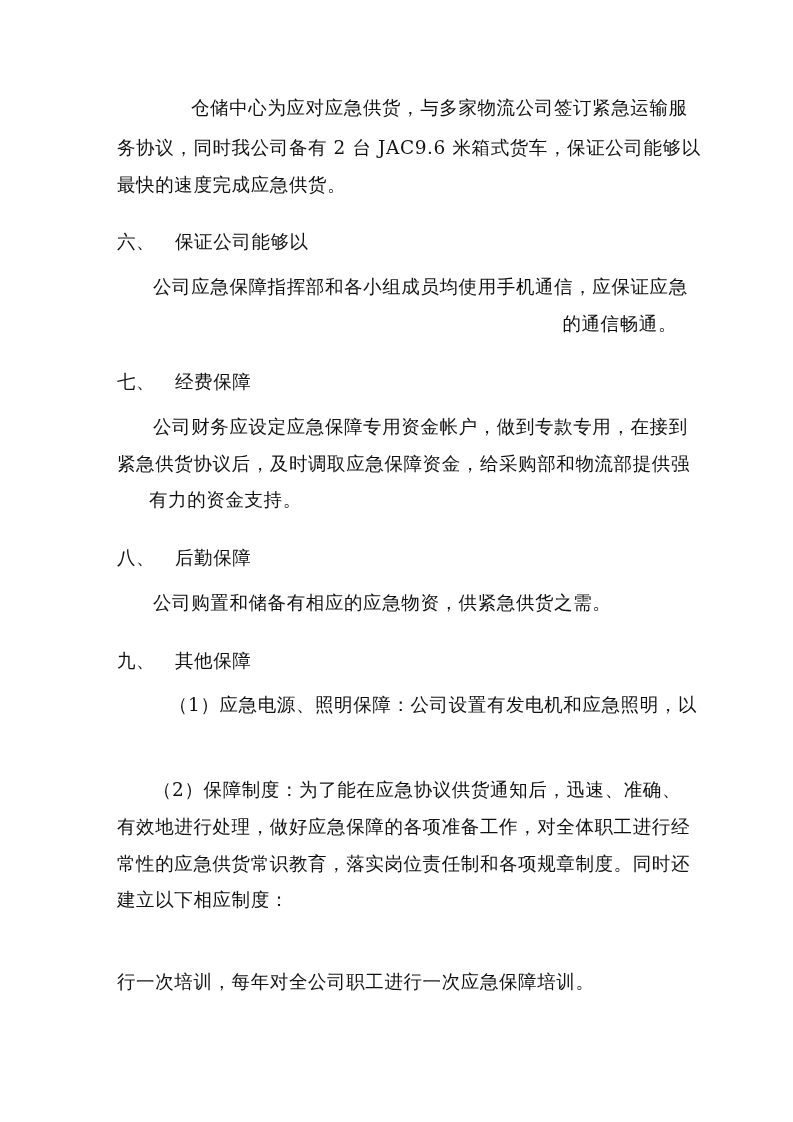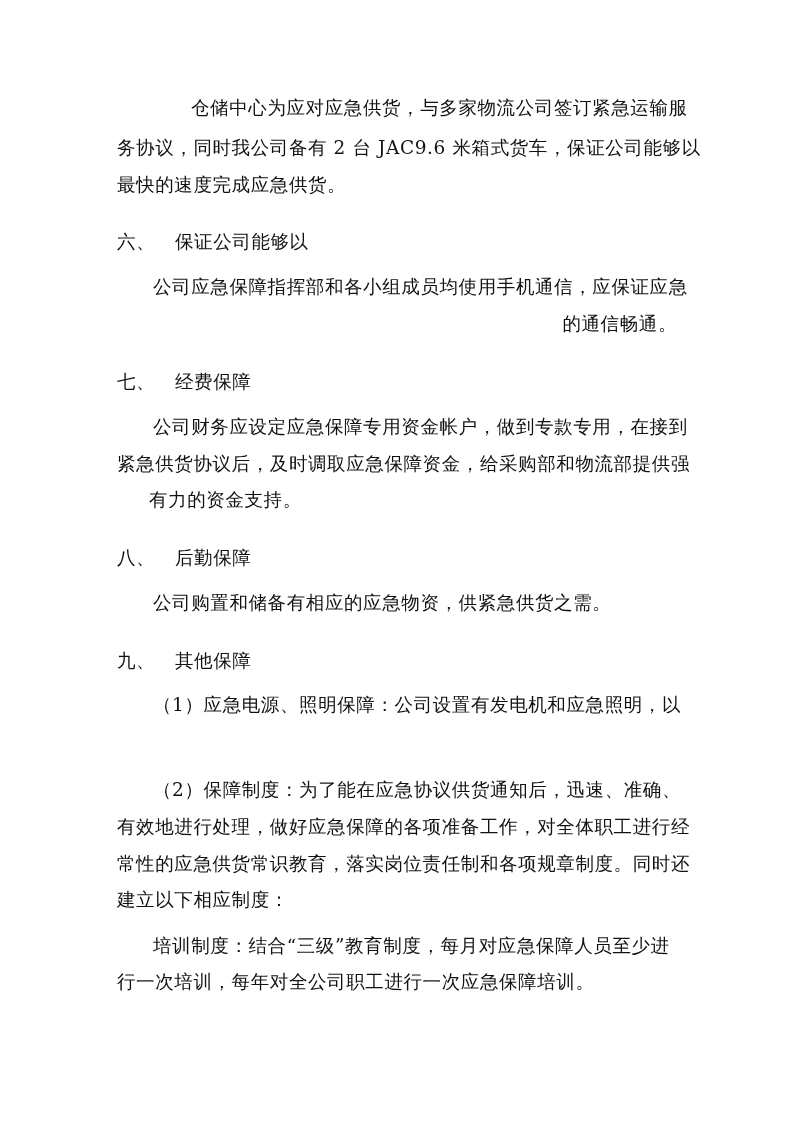--- a/index.html
+++ b/index.html
@@ -37,23 +37,22 @@
   <div class="line heading" style="top:547px;">
     <span class="num">八、</span><span>后勤保障</span>
   </div>
 
   <div class="line" style="top:592px; left:153px;">公司购置和储备有相应的应急物资，供紧急供货之需。</div>
 
   <div class="line heading" style="top:650px;">
     <span class="num">九、</span><span>其他保障</span>
   </div>
 
-  <div class="line" style="top:694px; left:153px;">（1）应急电源、照明保障：公司设置有发电机和应急照明，以</div>
+  <div class="line" style="top:694px; left:153px;text-align:center;">（1）应急电源、照明保障：公司设置有发电机和应急照明，以</div>
 
   <div class="line" style="top:779px; left:153px;">（2）保障制度：为了能在应急协议供货通知后，迅速、准确、</div>
   <div class="line" style="top:816px;">有效地进行处理，做好应急保障的各项准备工作，对全体职工进行经</div>
   <div class="line" style="top:853px;">常性的应急供货常识教育，落实岗位责任制和各项规章制度。同时还</div>
   <div class="line" style="top:889px;">建立以下相应制度：</div>
 
-  <div class="line" style="top:935px; left:153px;">培训制度：结合“三级”教育制度，每月对应急保障人员至少进</div>
   <div class="line" style="top:971px;">行一次培训，每年对全公司职工进行一次应急保障培训。</div>
 
 </div>
 
 </body></html>

